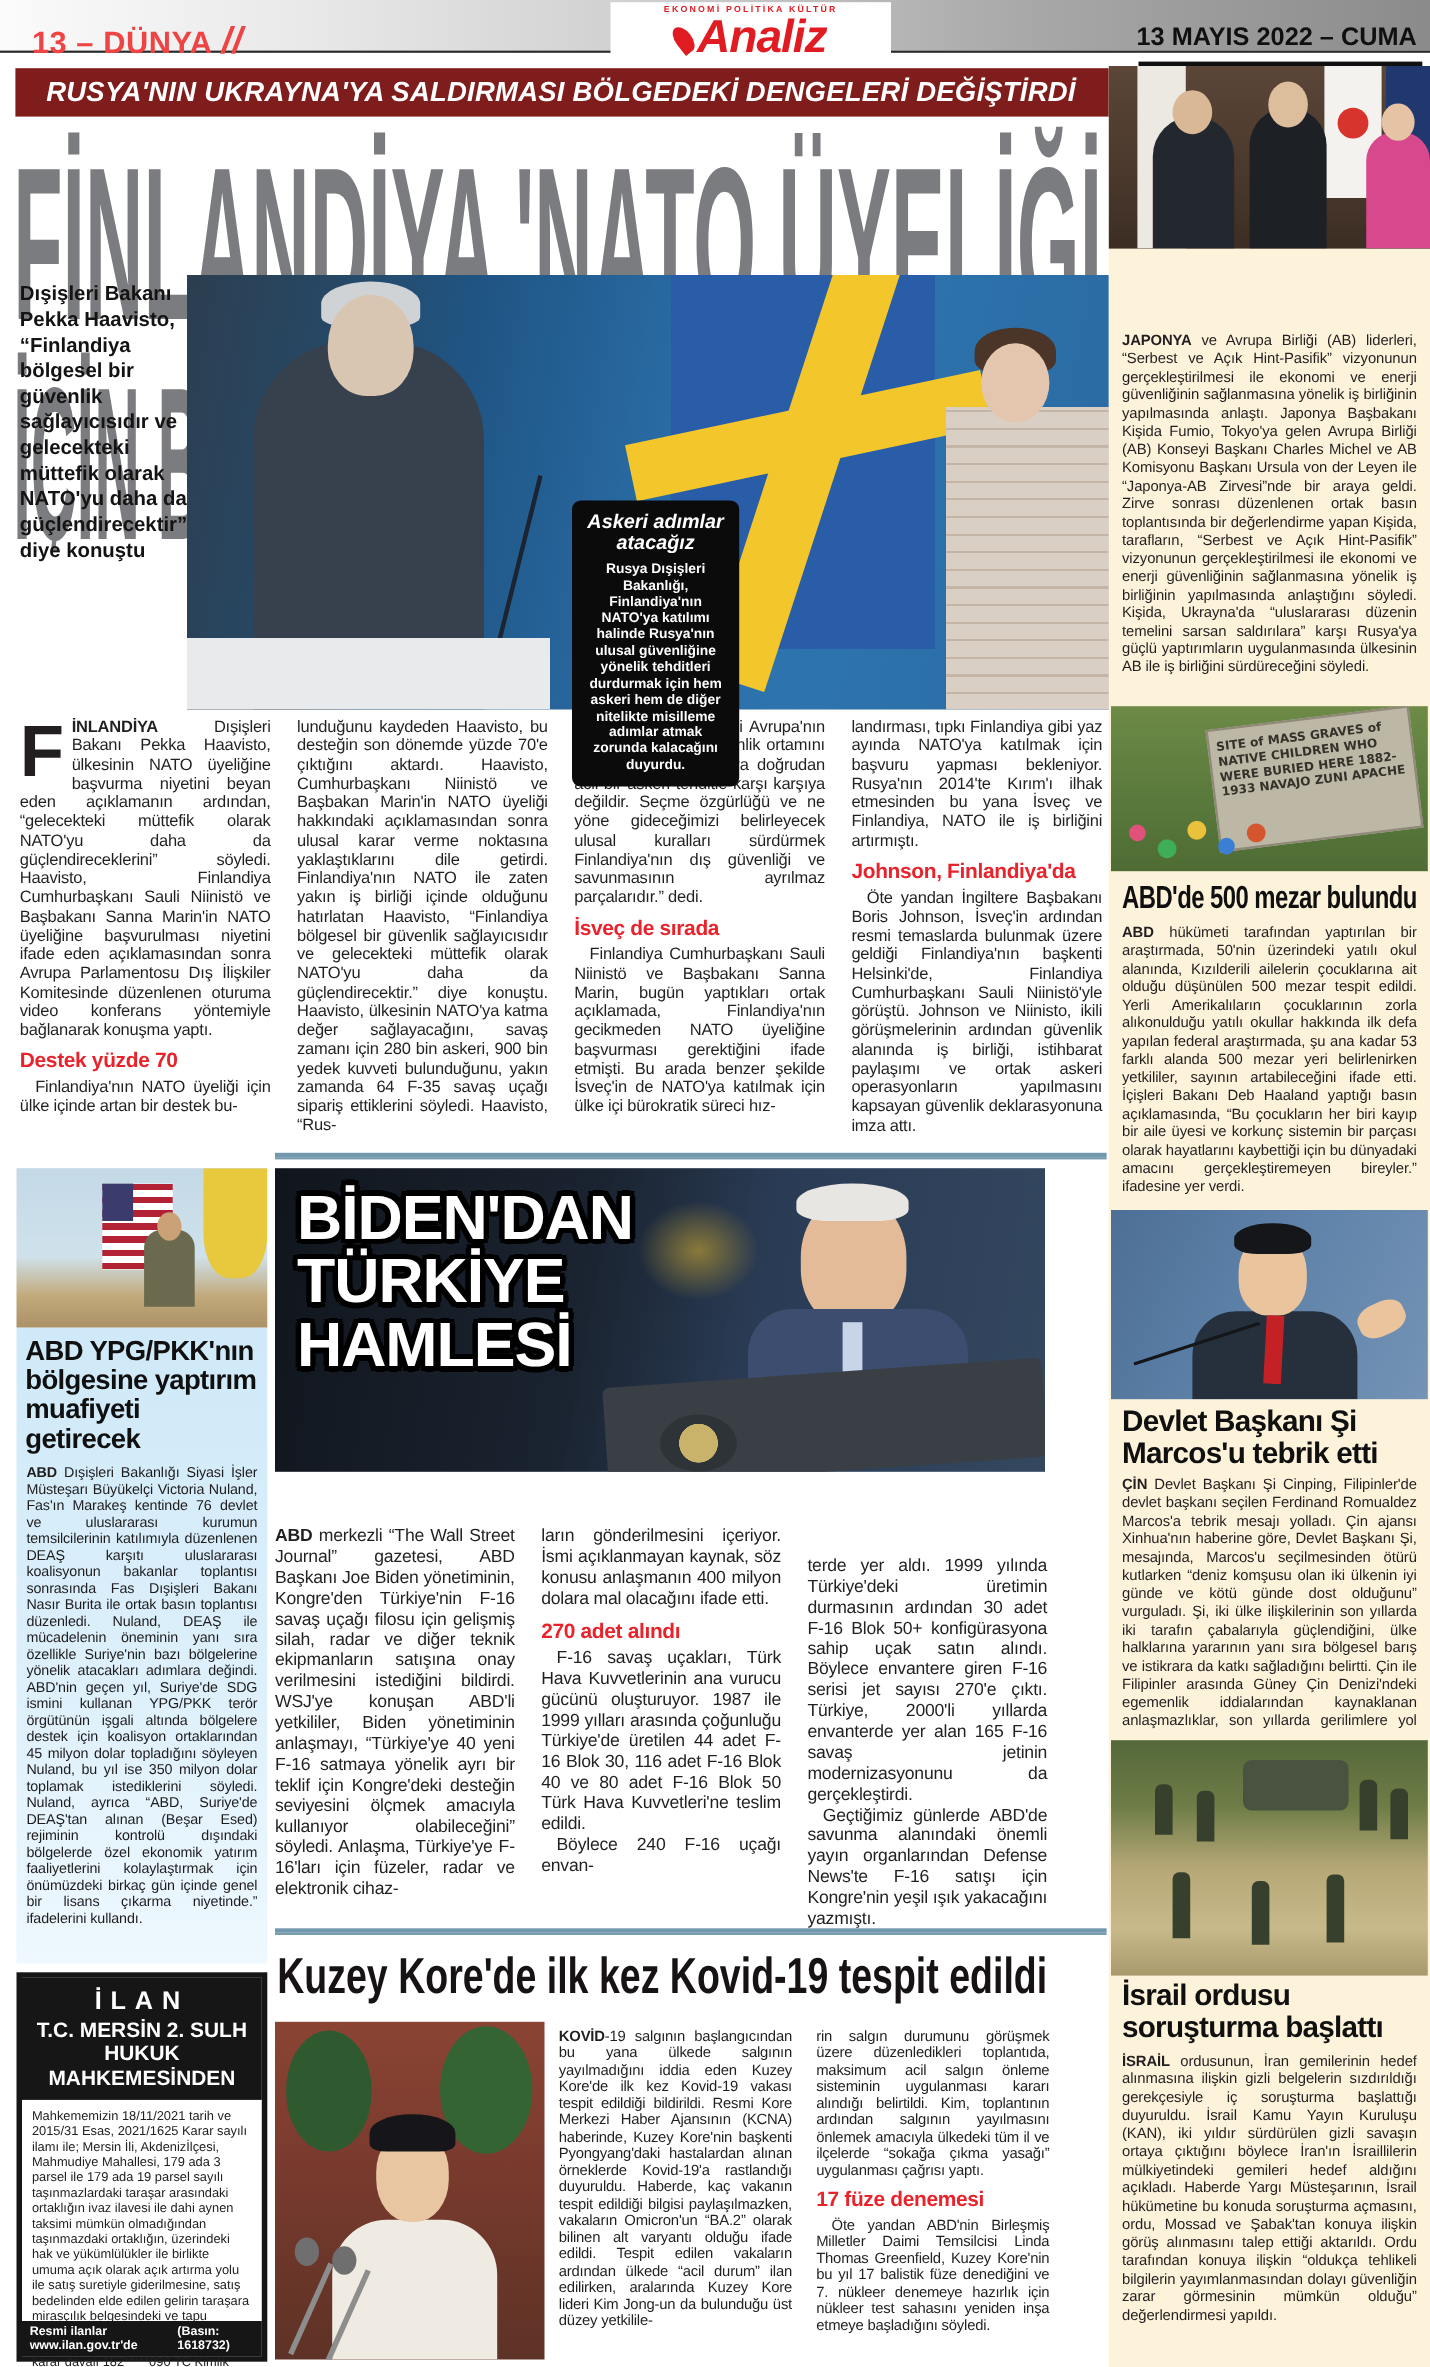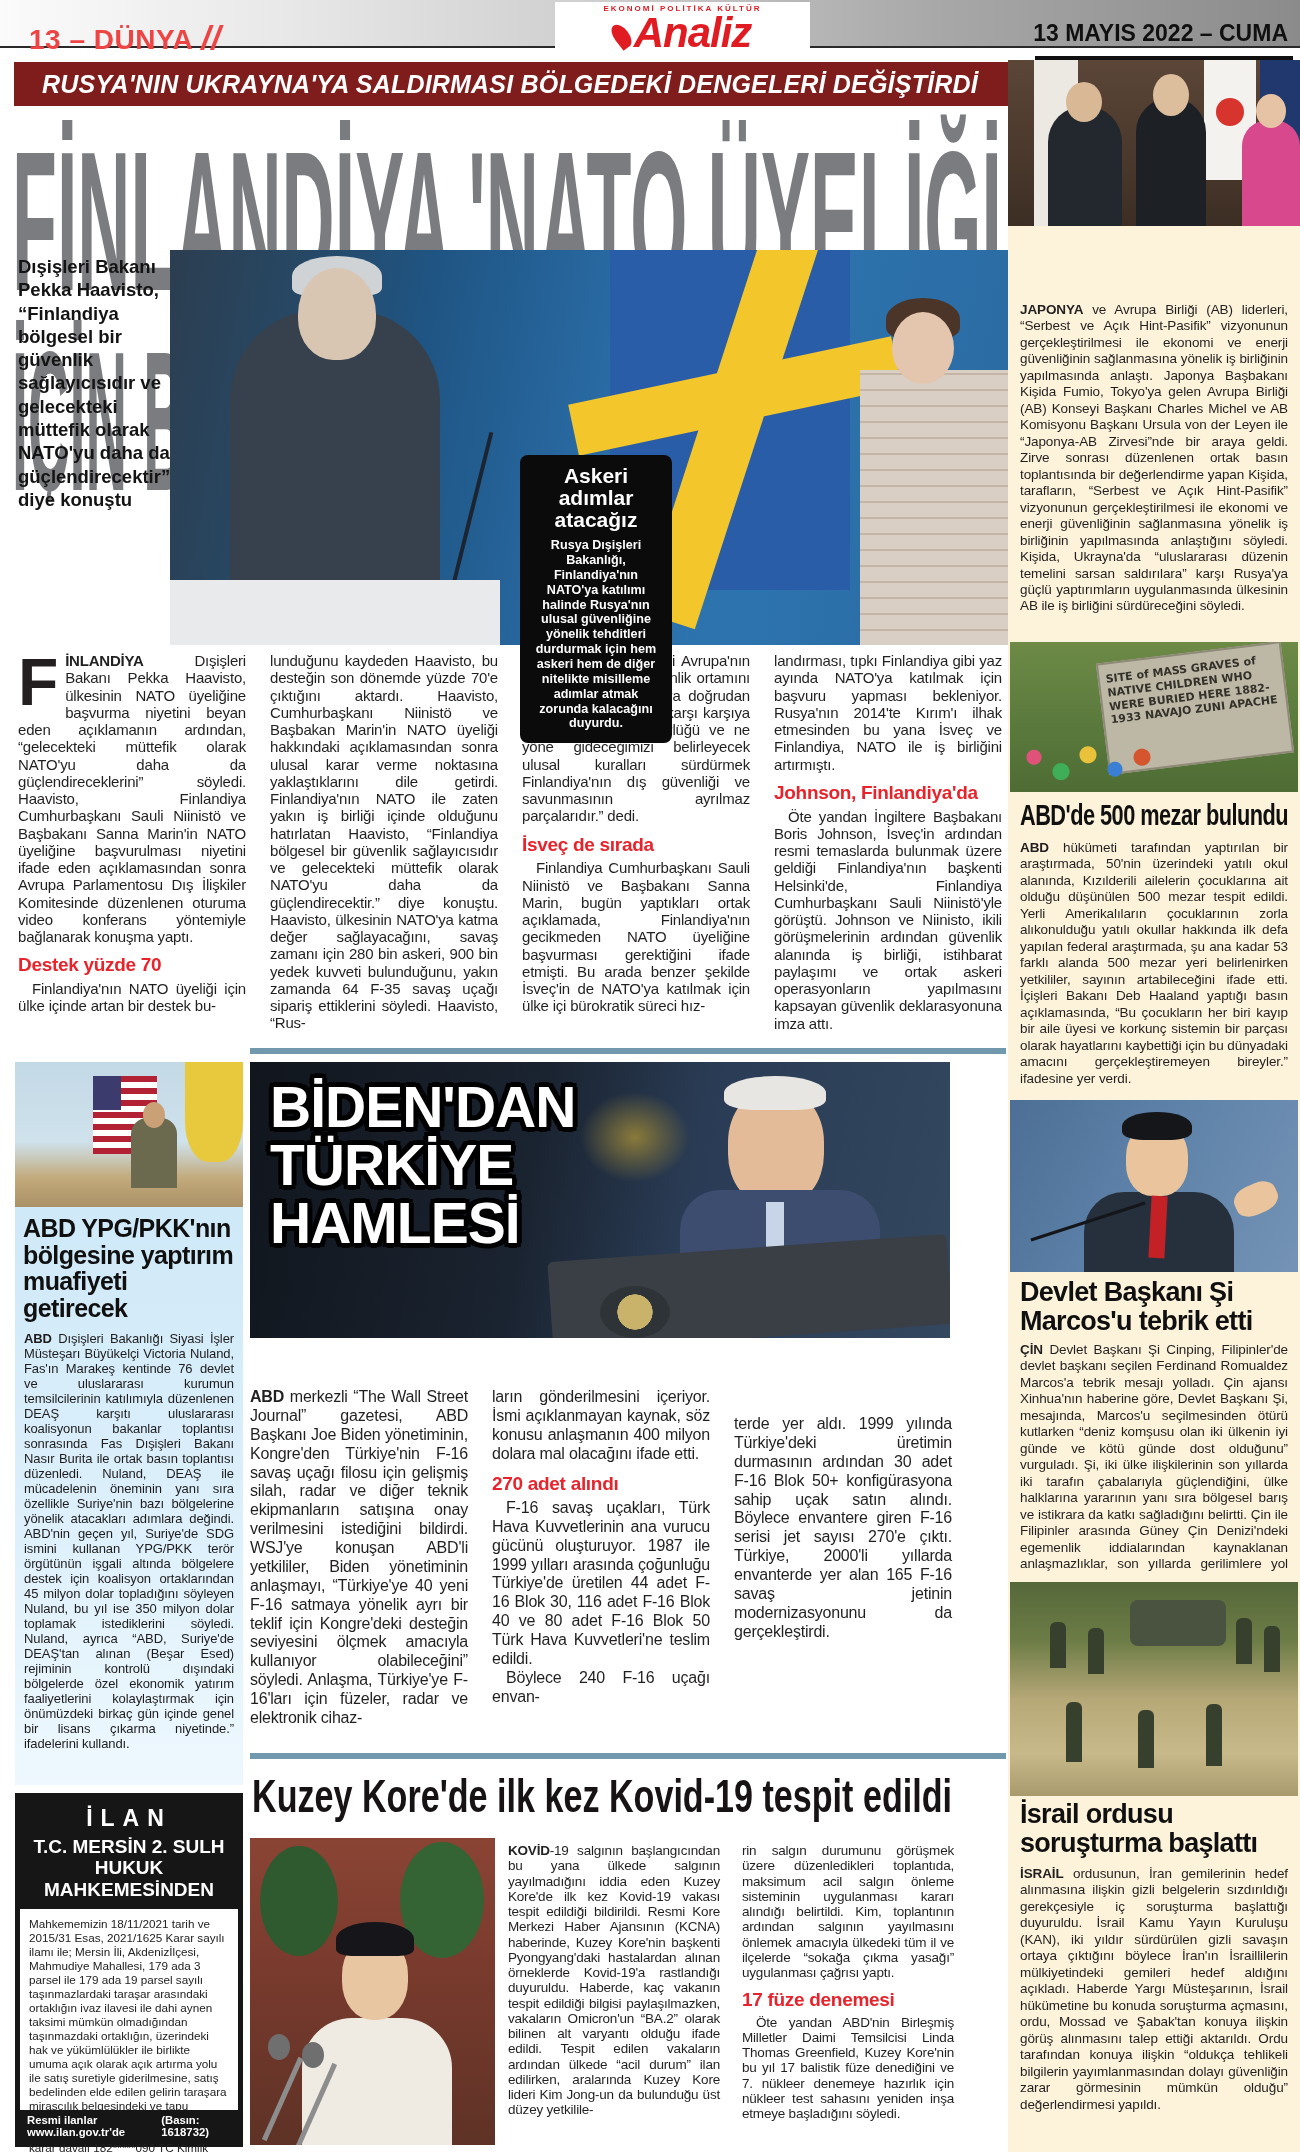--- a/index.html
+++ b/index.html
@@ -53,21 +53,21 @@
   .mp-swedish-flag { position:absolute; left:440px; top:0; width:240px; height:340px; background:#2a5da8; }
   .mp-sw-band1 { position:absolute; left:90px; top:-20px; width:58px; height:400px; background:#f3c62c; transform:rotate(18deg); }
   .mp-sw-band2 { position:absolute; left:-40px; top:120px; width:330px; height:52px; background:#f3c62c; transform:rotate(-12deg); }
   .mp-figure2 { position:absolute; left:690px; top:120px; width:150px; height:275px; background:#d9cfc4;
     background-image:repeating-linear-gradient(0deg,#d9cfc4 0 14px,#c4b5a6 14px 16px), repeating-linear-gradient(90deg,transparent 0 14px,#b9aa9b 14px 16px); }
   .mp-head2 { position:absolute; left:722px; top:62px; width:62px; height:72px; background:#e3c6ad; border-radius:50%; }
   .mp-hair2 { position:absolute; left:716px; top:48px; width:74px; height:42px; background:#4a3528; border-radius:50% 50% 30% 30%; }
 
   .caption-box { left:520px; top:455px; width:152px; background:#0b0b0b; color:#fff;
     border-radius:8px; padding:10px 10px 12px; text-align:center; z-index:5; }
-  .caption-title { font-size:21px; font-weight:bold; line-height:1.05; margin-bottom:7px; }
+  .caption-title { font-size:18px; font-weight:bold; line-height:1.05; margin-bottom:7px;font-style:italic; }
   .caption-text { font-size:12.6px; font-weight:bold; line-height:1.18; }
 
   .tr-photo { left:1008px; top:60px; width:292px; height:166px; background:linear-gradient(180deg,#5b4638 0%,#4a382c 60%,#3c2e24 100%); }
   .trp-banner { position:absolute; left:26px; top:0; width:44px; height:166px; background:#ece8e2; }
   .trp-suit1 { position:absolute; left:40px; top:46px; width:74px; height:120px; background:#23282e; border-radius:36px 36px 0 0; }
   .trp-suit2 { position:absolute; left:128px; top:38px; width:70px; height:128px; background:#1d2126; border-radius:34px 34px 0 0; }
   .trp-head1 { position:absolute; left:58px; top:22px; width:36px; height:40px; background:#d9b896; border-radius:50%; }
   .trp-head2 { position:absolute; left:145px; top:14px; width:36px; height:42px; background:#dcbd9c; border-radius:50%; }
   .trp-jpflag { position:absolute; left:196px; top:0px; width:52px; height:120px; background:#f4f2ef; }
   .trp-jpdot { position:absolute; left:208px; top:38px; width:28px; height:28px; background:#d6342c; border-radius:50%; }
@@ -283,20 +283,21 @@
     <p><b class="lead">ABD</b> <span>merkezli “The Wall Street Journal” gazetesi, ABD Başkanı Joe Biden yönetiminin, Kongre'den Türkiye'nin F-16 savaş uçağı filosu için gelişmiş silah, radar ve diğer teknik ekipmanların satışına onay verilmesini istediğini bildirdi. WSJ'ye konuşan ABD'li yetkililer, Biden yönetiminin anlaşmayı, “Türkiye'ye 40 yeni F-16 satmaya yönelik ayrı bir teklif için Kongre'deki desteğin seviyesini ölçmek amacıyla kullanıyor olabileceğini” söyledi. Anlaşma, Türkiye'ye F-16'ları için füzeler, radar ve elektronik cihaz-</span></p>
   </div>
   <div class="abs colTxt biden-col" style="left:492px;">
     <p>ların gönderilmesini içeriyor. İsmi açıklanmayan kaynak, söz konusu anlaşmanın 400 milyon dolara mal olacağını ifade etti.</p>
     <div class="subhead">270 adet alındı</div>
     <p class="ind">F-16 savaş uçakları, Türk Hava Kuvvetlerinin ana vurucu gücünü oluşturuyor. 1987 ile 1999 yılları arasında çoğunluğu Türkiye'de üretilen 44 adet F-16 Blok 30, 116 adet F-16 Blok 40 ve 80 adet F-16 Blok 50 Türk Hava Kuvvetleri'ne teslim edildi.</p>
     <p class="ind">Böylece 240 F-16 uçağı envan-</p>
   </div>
   <div class="abs colTxt biden-col" style="left:734px;margin-top:27px;">
     <p>terde yer aldı. 1999 yılında Türkiye'deki üretimin durmasının ardından 30 adet F-16 Blok 50+ konfigürasyona sahip uçak satın alındı. Böylece envantere giren F-16 serisi jet sayısı 270'e çıktı. Türkiye, 2000'li yıllarda envanterde yer alan 165 F-16 savaş jetinin modernizasyonunu da gerçekleştirdi.</p>
+    <p class="ind">Geçtiğimiz günlerde ABD'de savunma alanındaki önemli yayın organlarından Defense News'te F-16 satışı için Kongre'nin yeşil ışık yakacağını yazmıştı.</p>
   </div>
 
   <div class="abs rule" style="left:250px; top:1753px; width:756px;"></div>
 
   <svg class="abs" style="left:250px; top:1768px;" width="710" height="54" viewBox="0 0 710 54">
     <text x="2" y="44" font-family="Liberation Sans, sans-serif" font-weight="bold" font-size="46" fill="#171314" textLength="700" lengthAdjust="spacingAndGlyphs">Kuzey Kore'de ilk kez Kovid-19 tespit edildi</text>
   </svg>
 
   <div class="abs photo kim-photo">
     <div class="kim-tree1"></div>

